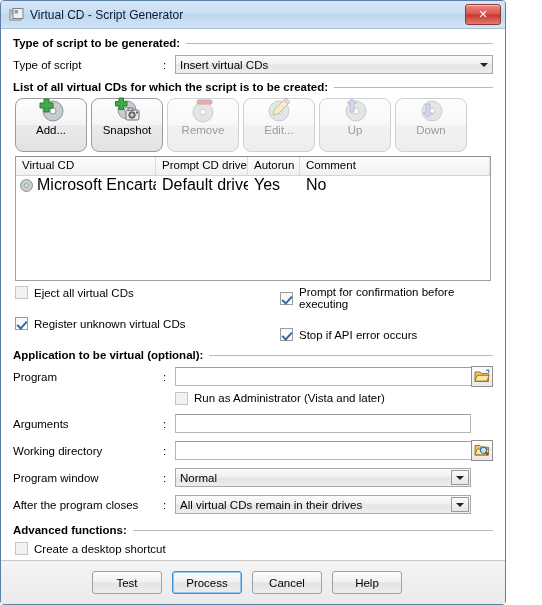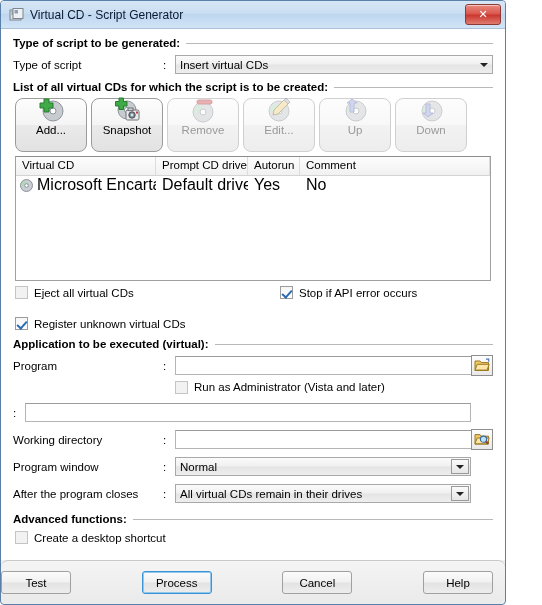--- a/index.html
+++ b/index.html
@@ -118,21 +118,21 @@
     border:solid #2b6ab5;border-width:0 2px 2px 0;transform:rotate(42deg);
   }
   .cbgrid{display:flex;margin:5px 0 0 2px;}
   .cbgrid .col{display:flex;flex-direction:column;gap:18px;}
   .cbgrid .col.left{width:265px;flex:0 0 265px;}
   
   .footer{
     flex:0 0 44px;height:44px;box-sizing:border-box;
     background:linear-gradient(to bottom,#f4f4f4,#eaeaea);
     border-top:1px solid #c8c8c8;
-    display:flex;align-items:center;justify-content:space-between;gap:10px;padding-right:12px;border-radius:7px;
+    display:flex;align-items:center;justify-content:center;gap:10px;padding-right:12px;
   }
   .btn{
     width:70px;height:23px;box-sizing:border-box;font-size:11.5px;color:#000;
     background:linear-gradient(to bottom,#fbfbfb 0%,#f1f1f1 48%,#e3e3e3 52%,#ededed 100%);
     border:1px solid #a0a0a0;border-radius:3px;
     display:flex;align-items:center;justify-content:center;font-family:inherit;
   }
   .btn.focus{border-color:#3c93d4;box-shadow:0 0 0 1px #8fc8ec inset;}
 </style>
 </head>
@@ -288,27 +288,31 @@
           <span>Eject all virtual CDs</span>
         </label>
         <label class="cb">
           <span class="box on"></span>
           <span>Register unknown virtual CDs</span>
         </label>
       </div>
       <div class="col">
         <label class="cb">
           <span class="box on"></span>
+          <span>Prompt for confirmation before executing</span>
+        </label>
+        <label class="cb">
+          <span class="box on"></span>
           <span>Stop if API error occurs</span>
         </label>
       </div>
     </div>
 
     <div class="grp" style="margin-top:8px;">
-      <span class="lbl">Application to be executed (virtual):</span>
+      <span class="lbl">Application to be virtual (optional):</span>
       <span class="rule"></span>
     </div>
 
     <div class="row" style="margin-top:4px;">
       <span class="lname">Program</span>
       <span class="colon">:</span>
       <input class="tb" type="text" value="" style="">
       <span class="browse">
         <span>
           <svg width="16" height="14" viewBox="0 0 16 14">
@@ -323,20 +327,21 @@
     <div class="row" style="height:20px;">
       <span class="lname"></span>
       <span class="colon"></span>
       <label class="cb">
         <span class="box dim"></span>
         <span>Run as Administrator (Vista and later)</span>
       </label>
     </div>
 
     <div class="row" style="margin-top:4px;">
+      <span class="lname">Arguments</span>
       <span class="colon">:</span>
       <input class="tb" type="text" style="margin-right: 22px;" value="">
     </div>
 
     <div class="row" style="margin-top:4px;">
       <span class="lname">Working directory</span>
       <span class="colon">:</span>
       <input class="tb" type="text" value="" style="">
       <span class="browse">
         <span>

